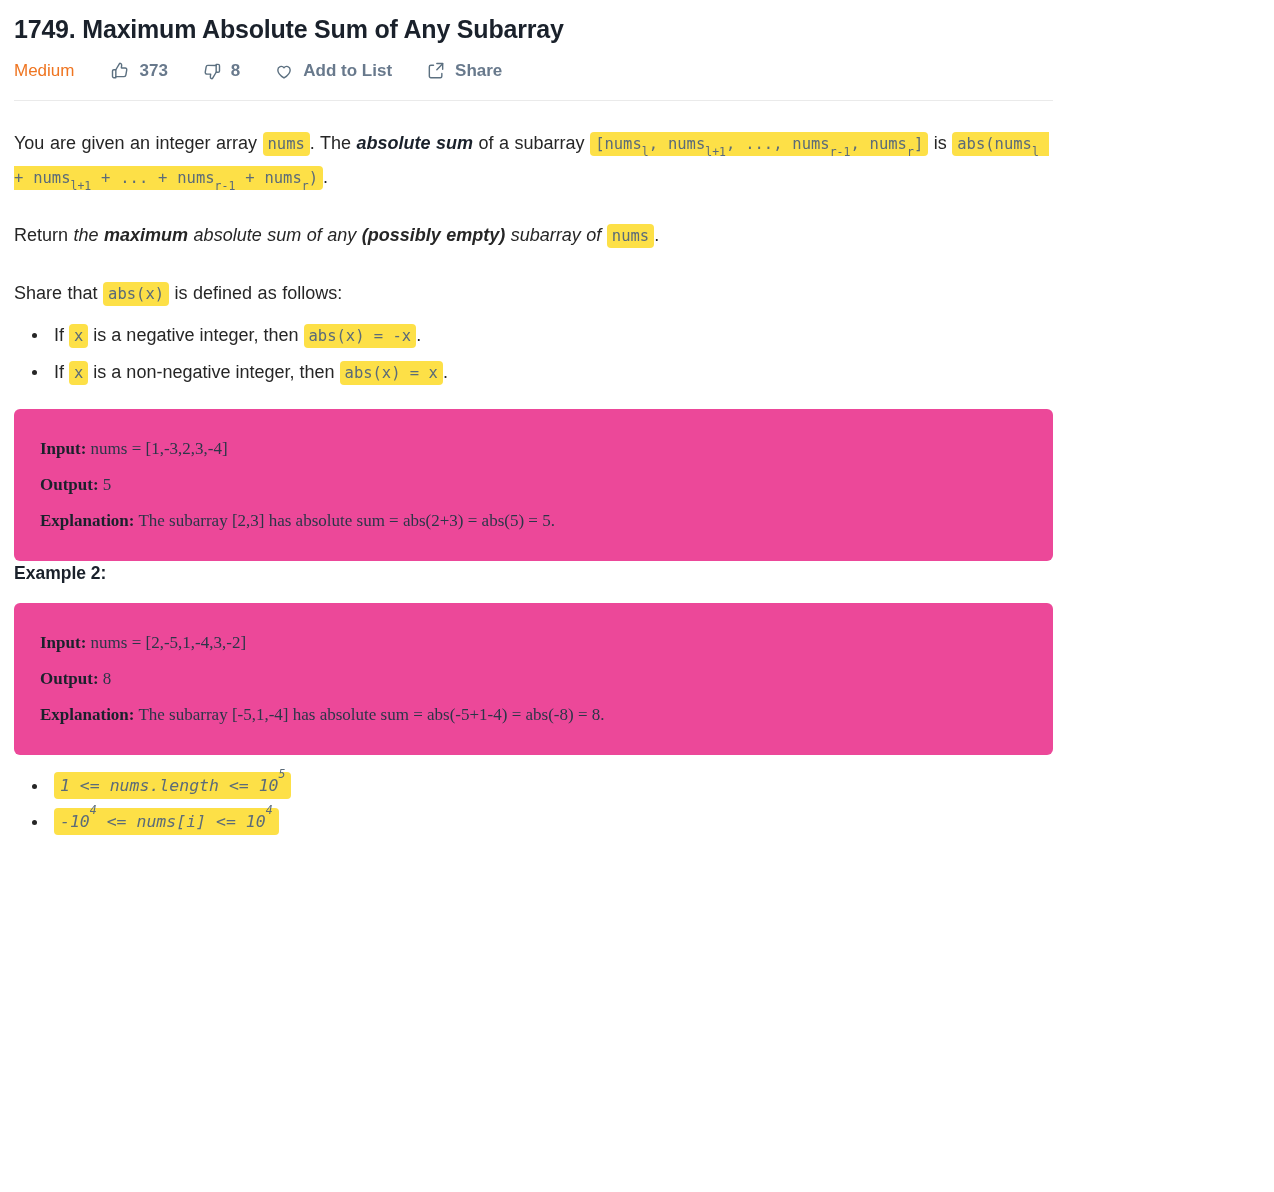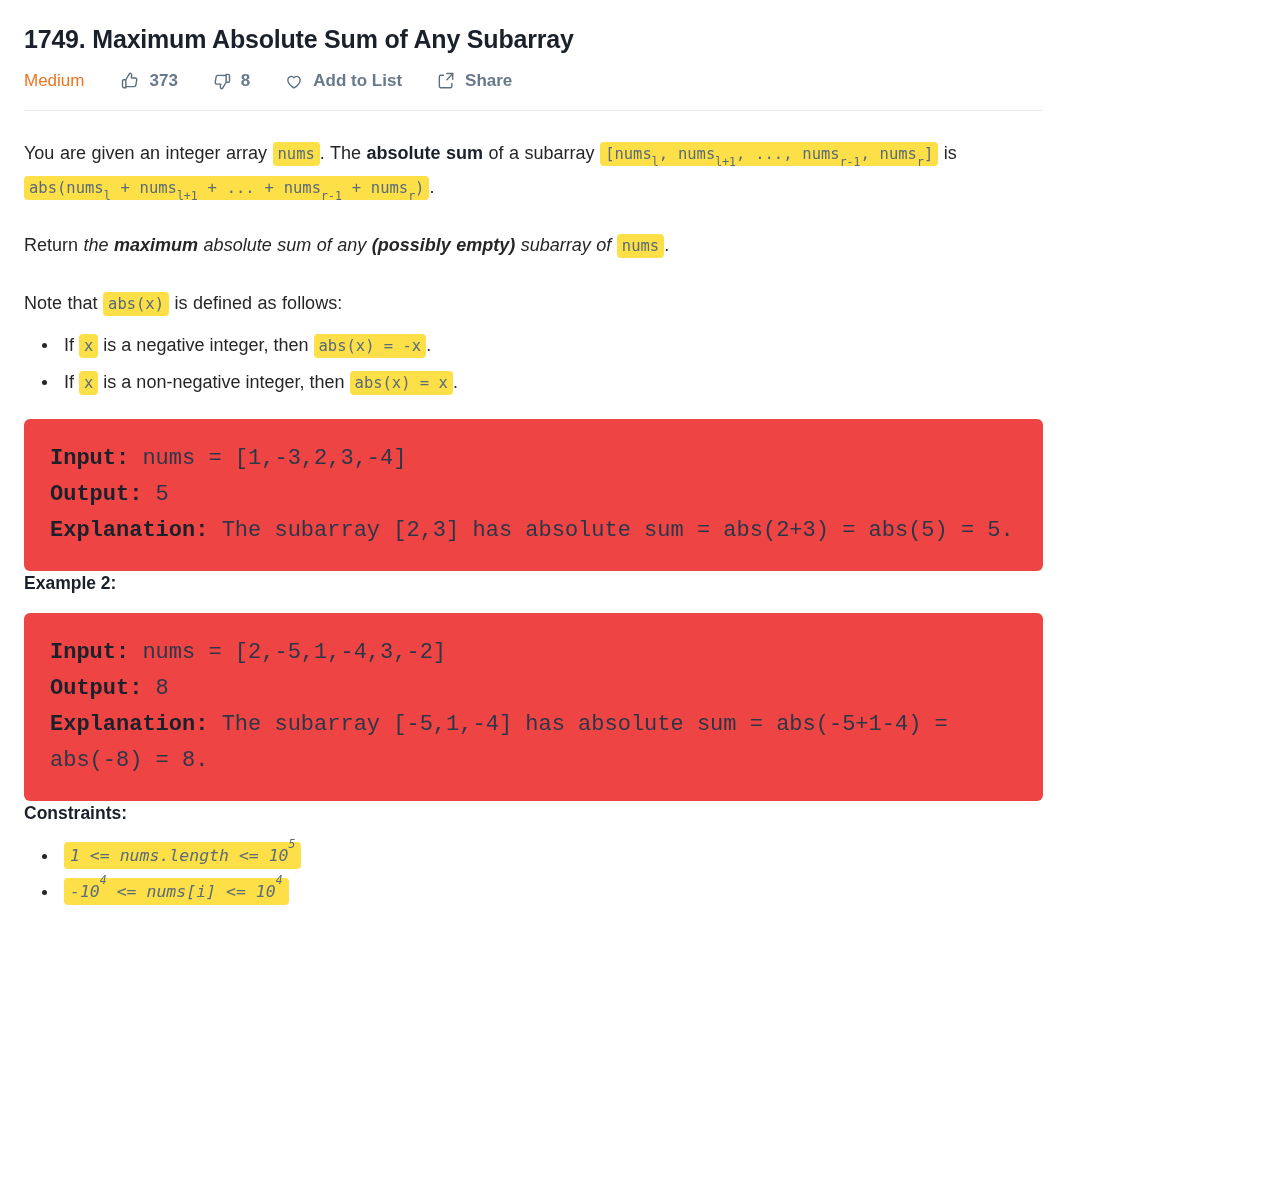--- a/index.html
+++ b/index.html
@@ -11,21 +11,21 @@
     width: 1274px;
     min-height: 1192px;
     font-family: "Liberation Sans", sans-serif;
     color: #262626;
     -webkit-font-smoothing: antialiased;
   }
 
   .page {
     width: 1067px;
     box-sizing: border-box;
-    padding: 12px;
+    padding: 2px;
     position: relative;
   }
 
   
   .title-row {
     padding: 10px 12px 0 12px;
   }
   .problem-title {
     font-size: 25px;
     line-height: 34px;
@@ -78,21 +78,21 @@
     font-size: 18px;
     line-height: 33px;
     color: #262626;
     margin: 24px 0 0 0;
     word-spacing: 0.5px;
   }
   p.para.first { margin-top: 26px; }
 
   .em-italic { font-style: italic; }
   .em-bold-italic { font-style: italic; font-weight: bold; }
-  b.strong { font-weight: bold; color: #1a212b; }
+  b.strong { font-weight: bold; color: #1a212b; font-style: italic; }
 
   code.inline {
     font-family: "DejaVu Sans Mono", "Liberation Mono", monospace;
     background: #fde047;
     color: #5b6b79;
     font-size: 15.5px;
     padding: 3px 5px;
     border-radius: 4px;
     white-space: pre-wrap;
   }
@@ -137,25 +137,25 @@
     font-weight: bold;
     color: #1a212b;
     margin: 0;
   }
   .heading-ex1 { margin-top: 92px; }
   .heading-ex2 { margin-top: 40px; }
   .heading-constraints { margin-top: 86px; }
 
   pre.code-block {
     margin: 18px 0 0 0;
-    background: #ef4444;
+    background: #ec4899;
     border-radius: 6px;
     padding: 22px 0 22px 26px;
-    font-family: Liberation Mono, monospace;
-    font-size: 22px;
+    font-family: Liberation Serif, serif;
+    font-size: 17px;
     line-height: 36px;
     color: #2b3648;
     white-space: pre-wrap;
     word-break: break-word;
   }
   pre.code-block .k { font-weight: bold; color: #1a212b; }
 
   
   .bleed-right {
     margin-right: -12px;
@@ -242,36 +242,35 @@
   </div>
 
   <div class="divider"></div>
 
   <div class="content">
 
     <p class="para first"><span>You are given an integer array </span><code class="inline">nums</code><span>. The </span><b class="strong">absolute sum</b><span> of a subarray </span><code class="inline"><span>[nums</span><sub>l</sub><span>, nums</span><sub>l+1</sub><span>, ..., nums</span><sub>r-1</sub><span>, nums</span><sub>r</sub><span>]</span></code><span> is </span><code class="inline"><span>abs(nums</span><sub>l</sub><span> + nums</span><sub>l+1</sub><span> + ... + nums</span><sub>r-1</sub><span> + nums</span><sub>r</sub><span>)</span></code><span>.</span></p>
 
     <p class="para"><span>Return </span><i class="em-italic">the </i><span class="em-bold-italic">maximum</span><i class="em-italic"> absolute sum of any </i><span class="em-bold-italic">(possibly empty)</span><i class="em-italic"> subarray of </i><code class="inline">nums</code><span>.</span></p>
 
-    <p class="para"><span>Note that </span><code class="inline">abs(x)</code><span> is defined as follows:</span></p>
+    <p class="para"><span>Share that </span><code class="inline">abs(x)</code><span> is defined as follows:</span></p>
 
     <ul class="bullets">
       <li><span>If </span><code class="inline">x</code><span> is a negative integer, then </span><code class="inline">abs(x) = -x</code><span>.</span></li>
       <li><span>If </span><code class="inline">x</code><span> is a non-negative integer, then </span><code class="inline">abs(x) = x</code><span>.</span></li>
     </ul>
 
     <pre class="code-block bleed-right"><span class="k">Input:</span><span> nums = [1,-3,2,3,-4]</span>
 <span class="k">Output:</span><span> 5</span>
 <span class="k">Explanation:</span><span> The subarray [2,3] has absolute sum = abs(2+3) = abs(5) = 5.</span></pre>
 
     <h3 class="section-heading heading-ex2">Example 2:</h3>
     <pre class="code-block bleed-right"><span class="k">Input:</span><span> nums = [2,-5,1,-4,3,-2]</span>
 <span class="k">Output:</span><span> 8</span>
 <span class="k">Explanation:</span><span> The subarray [-5,1,-4] has absolute sum = abs(-5+1-4) = abs(-8) = 8.</span></pre>
 
-    <h3 class="section-heading heading-constraints">Constraints:</h3>
     <ul class="constraints">
       <li><code class="inline"><span>1 &lt;= nums.length &lt;= 10</span><sup>5</sup></code></li>
       <li><code class="inline"><span>-10</span><sup>4</sup><span> &lt;= nums[i] &lt;= 10</span><sup>4</sup></code></li>
     </ul>
 
   </div>
 </div>
 
 </body></html>

